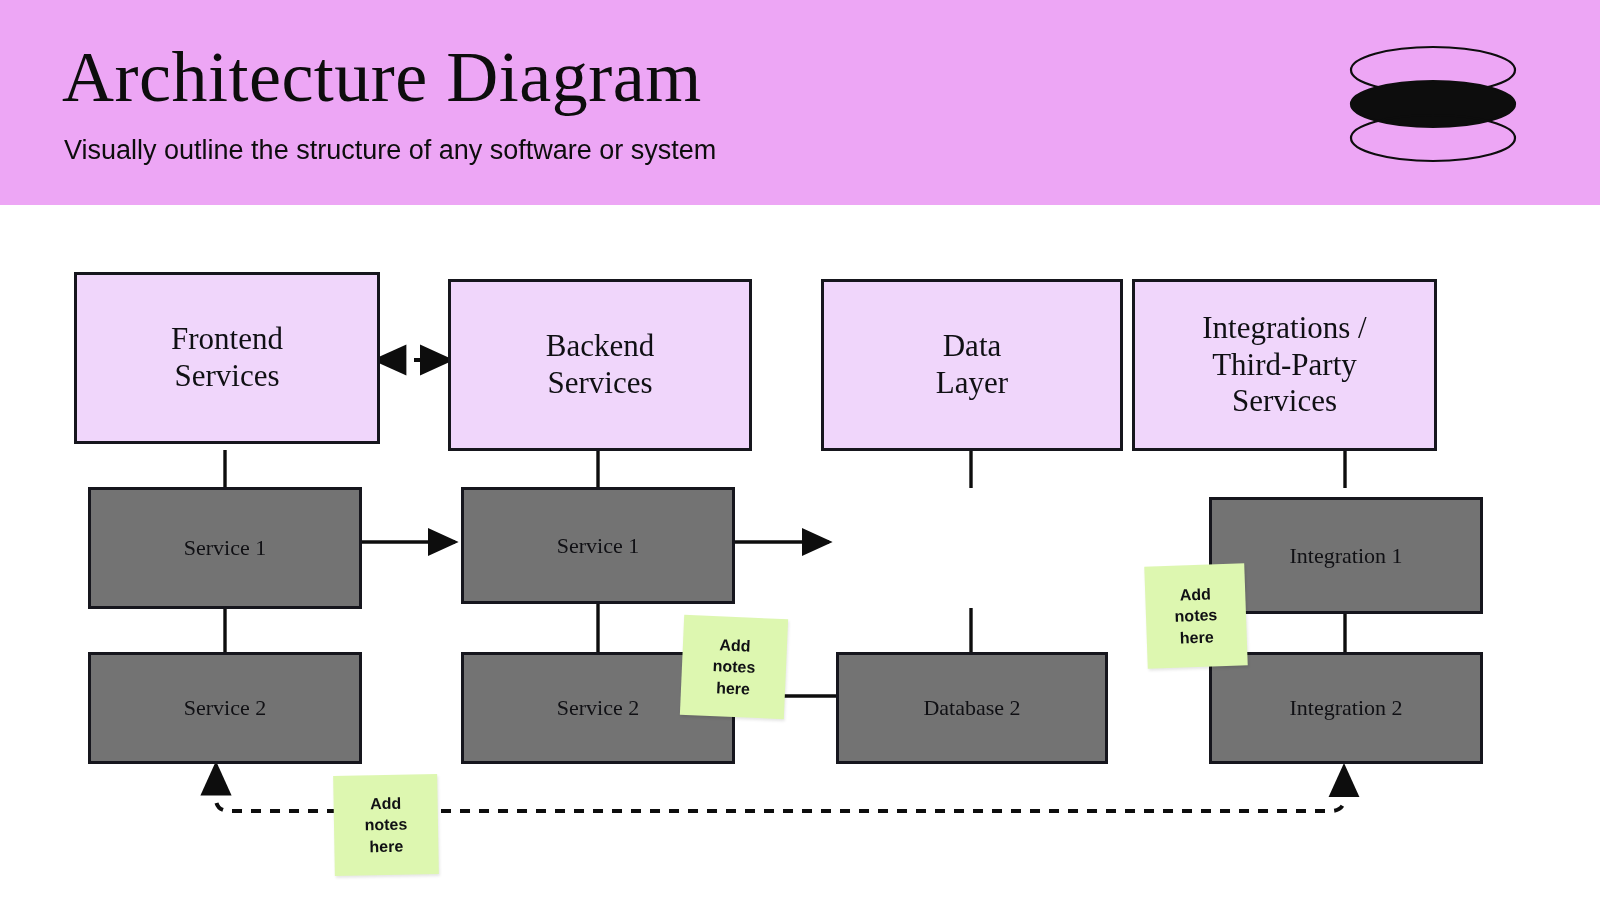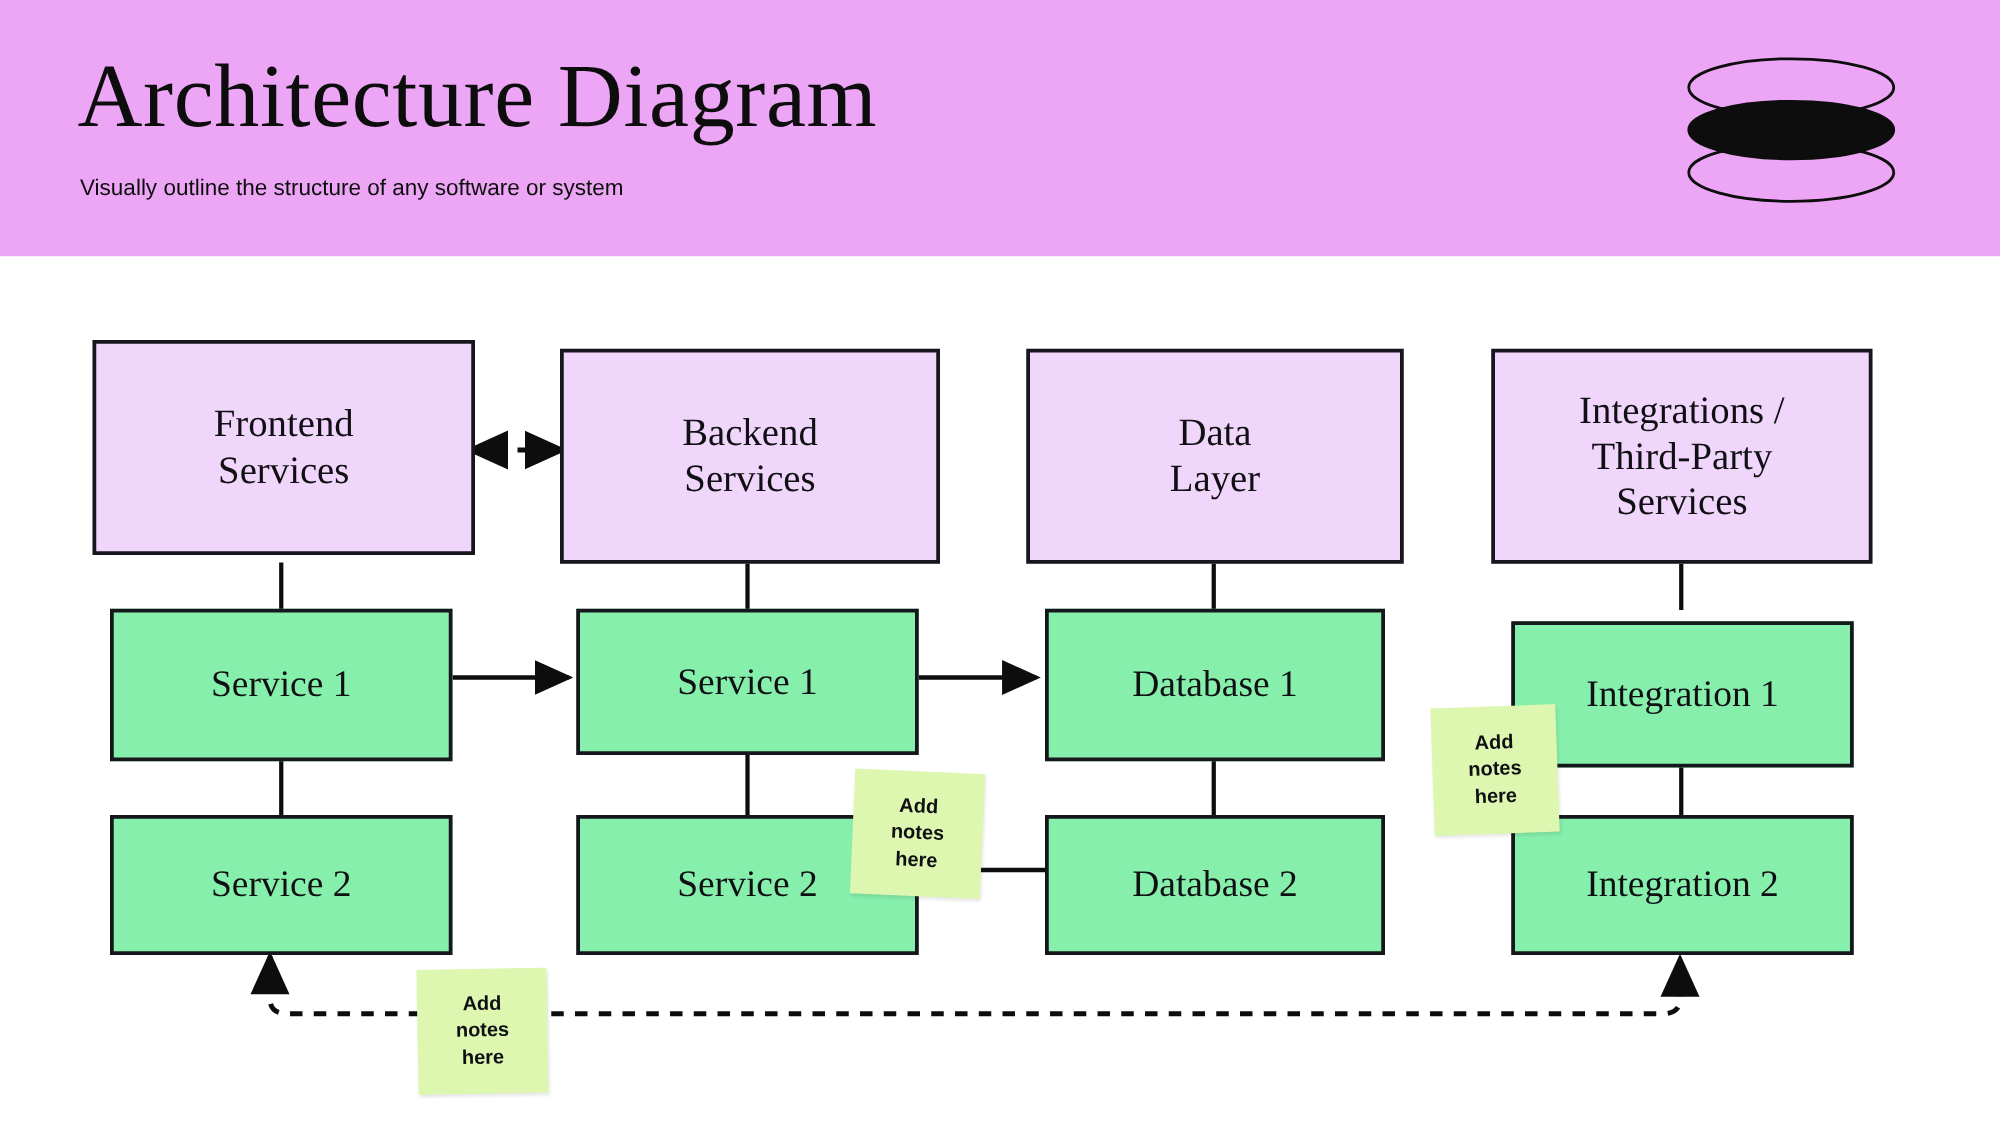--- a/index.html
+++ b/index.html
@@ -39,21 +39,21 @@
     line-height: 82px;
     color: #0d0d0d;
     letter-spacing: 0.5px;
     white-space: nowrap;
   }
   .header-subtitle {
     position: absolute;
     left: 64px;
     top: 133px;
     font-family: "Liberation Sans", sans-serif;
-    font-size: 18px;
+    font-size: 27px;
     line-height: 34px;
     color: #0d0d0d;
     white-space: nowrap;
   }
   .logo {
     position: absolute;
     left: 1348px;
     top: 44px;
     width: 170px;
     height: 120px;
@@ -84,22 +84,22 @@
     text-align: center;
     font-family: "Liberation Serif", "DejaVu Serif", serif;
     color: #101014;
     line-height: 1.18;
   }
   .node.group {
     background: #f0d6fb;
     font-size: 31px;
   }
   .node.service {
-    background: #86efac;
-    font-size: 30px;
+    background: #737373;
+    font-size: 22px;
   }
 
   
   .sticky {
     position: absolute;
     box-sizing: border-box;
     background: #ddf7b0;
     display: flex;
     align-items: center;
     justify-content: center;
@@ -189,28 +189,25 @@
     <div class="node service" style="left:461px; top:447px; width:274px; height:112px;">
       <span>Service 2</span>
     </div>
 
     <div class="node group" style="left:821px; top:74px; width:302px; height:172px;justify-content:center;">
       <span>
         <span>Data</span><br>
         <span>Layer</span>
       </span>
     </div>
-    <div class="node service" style="left:836px; top:282px; width:272px; height:122px;">
-      <span>Database 1</span>
-    </div>
     <div class="node service" style="left:836px; top:447px; width:272px; height:112px;">
       <span>Database 2</span>
     </div>
 
-    <div class="node group" style="left:1193px; top:74px; width:305px; height:172px;align-items:center;">
+    <div class="node group" style="left:1132px; top:74px; width:305px; height:172px;align-items:center;">
       <span>
         <span>Integrations /</span><br>
         <span>Third-Party</span><br>
         <span>Services</span>
       </span>
     </div>
     <div class="node service" style="left:1209px; top:292px; width:274px; height:117px;">
       <span>Integration 1</span>
     </div>
     <div class="node service" style="left:1209px; top:447px; width:274px; height:112px;text-align:center;">

